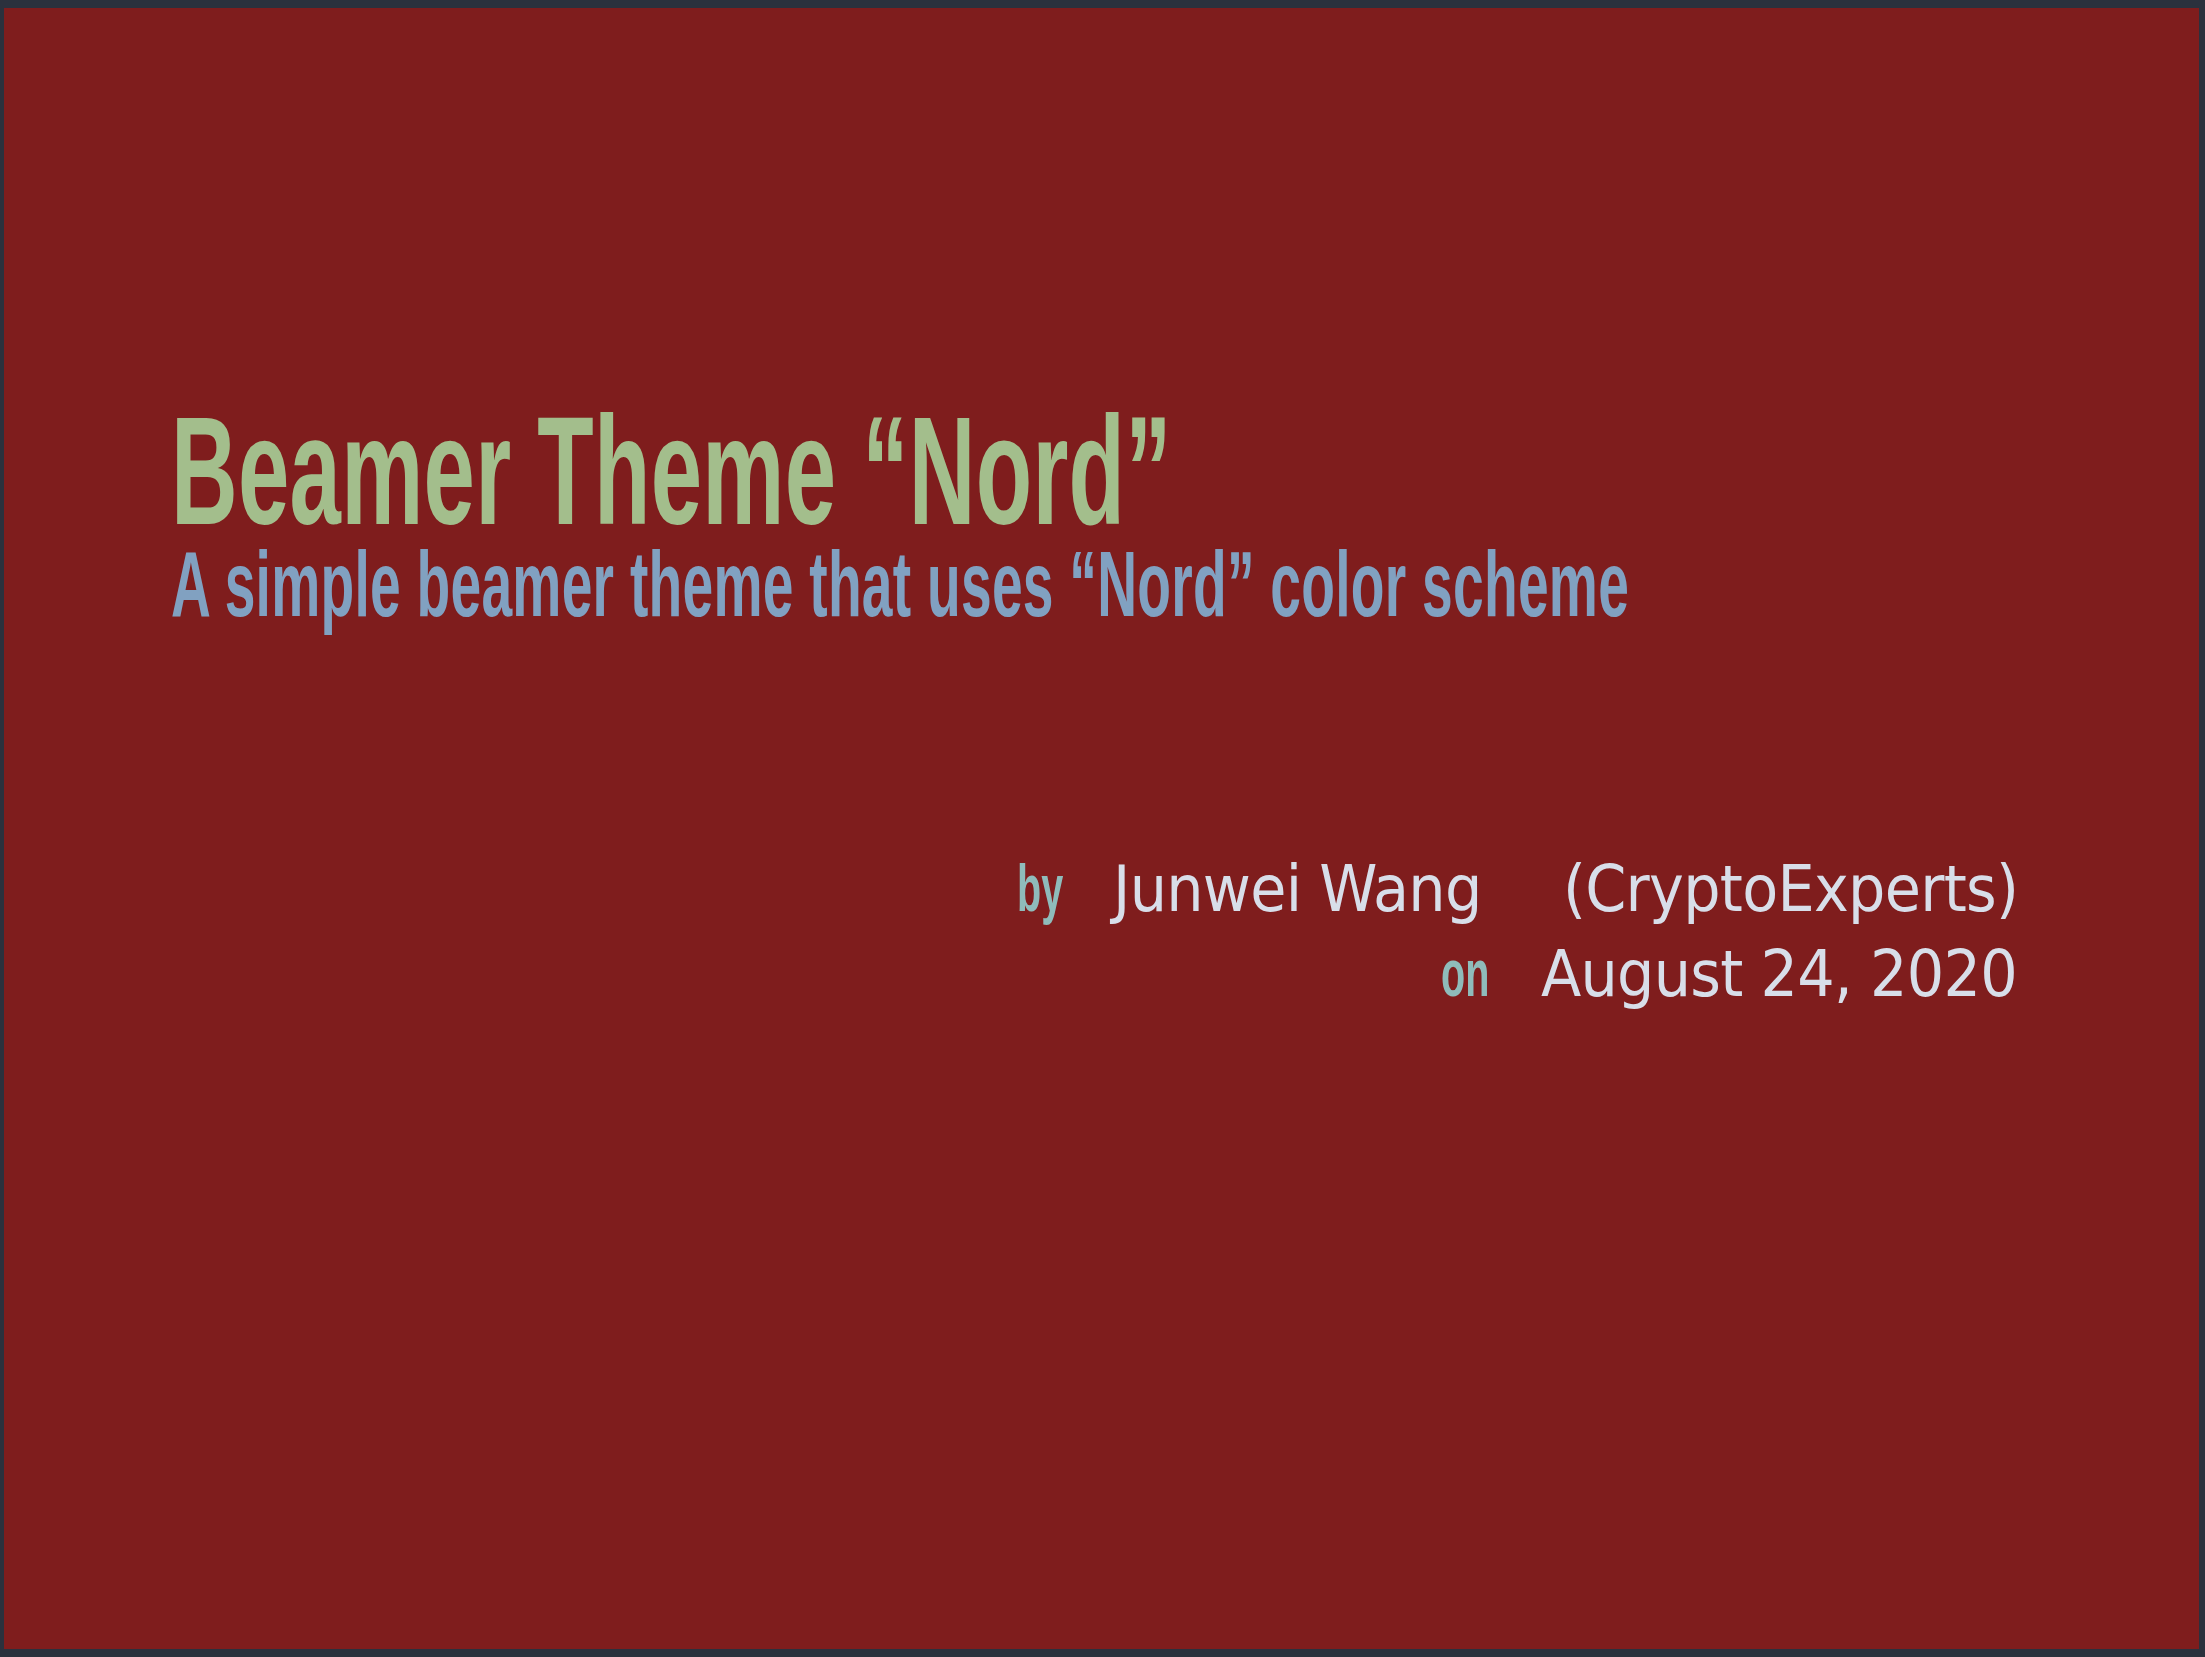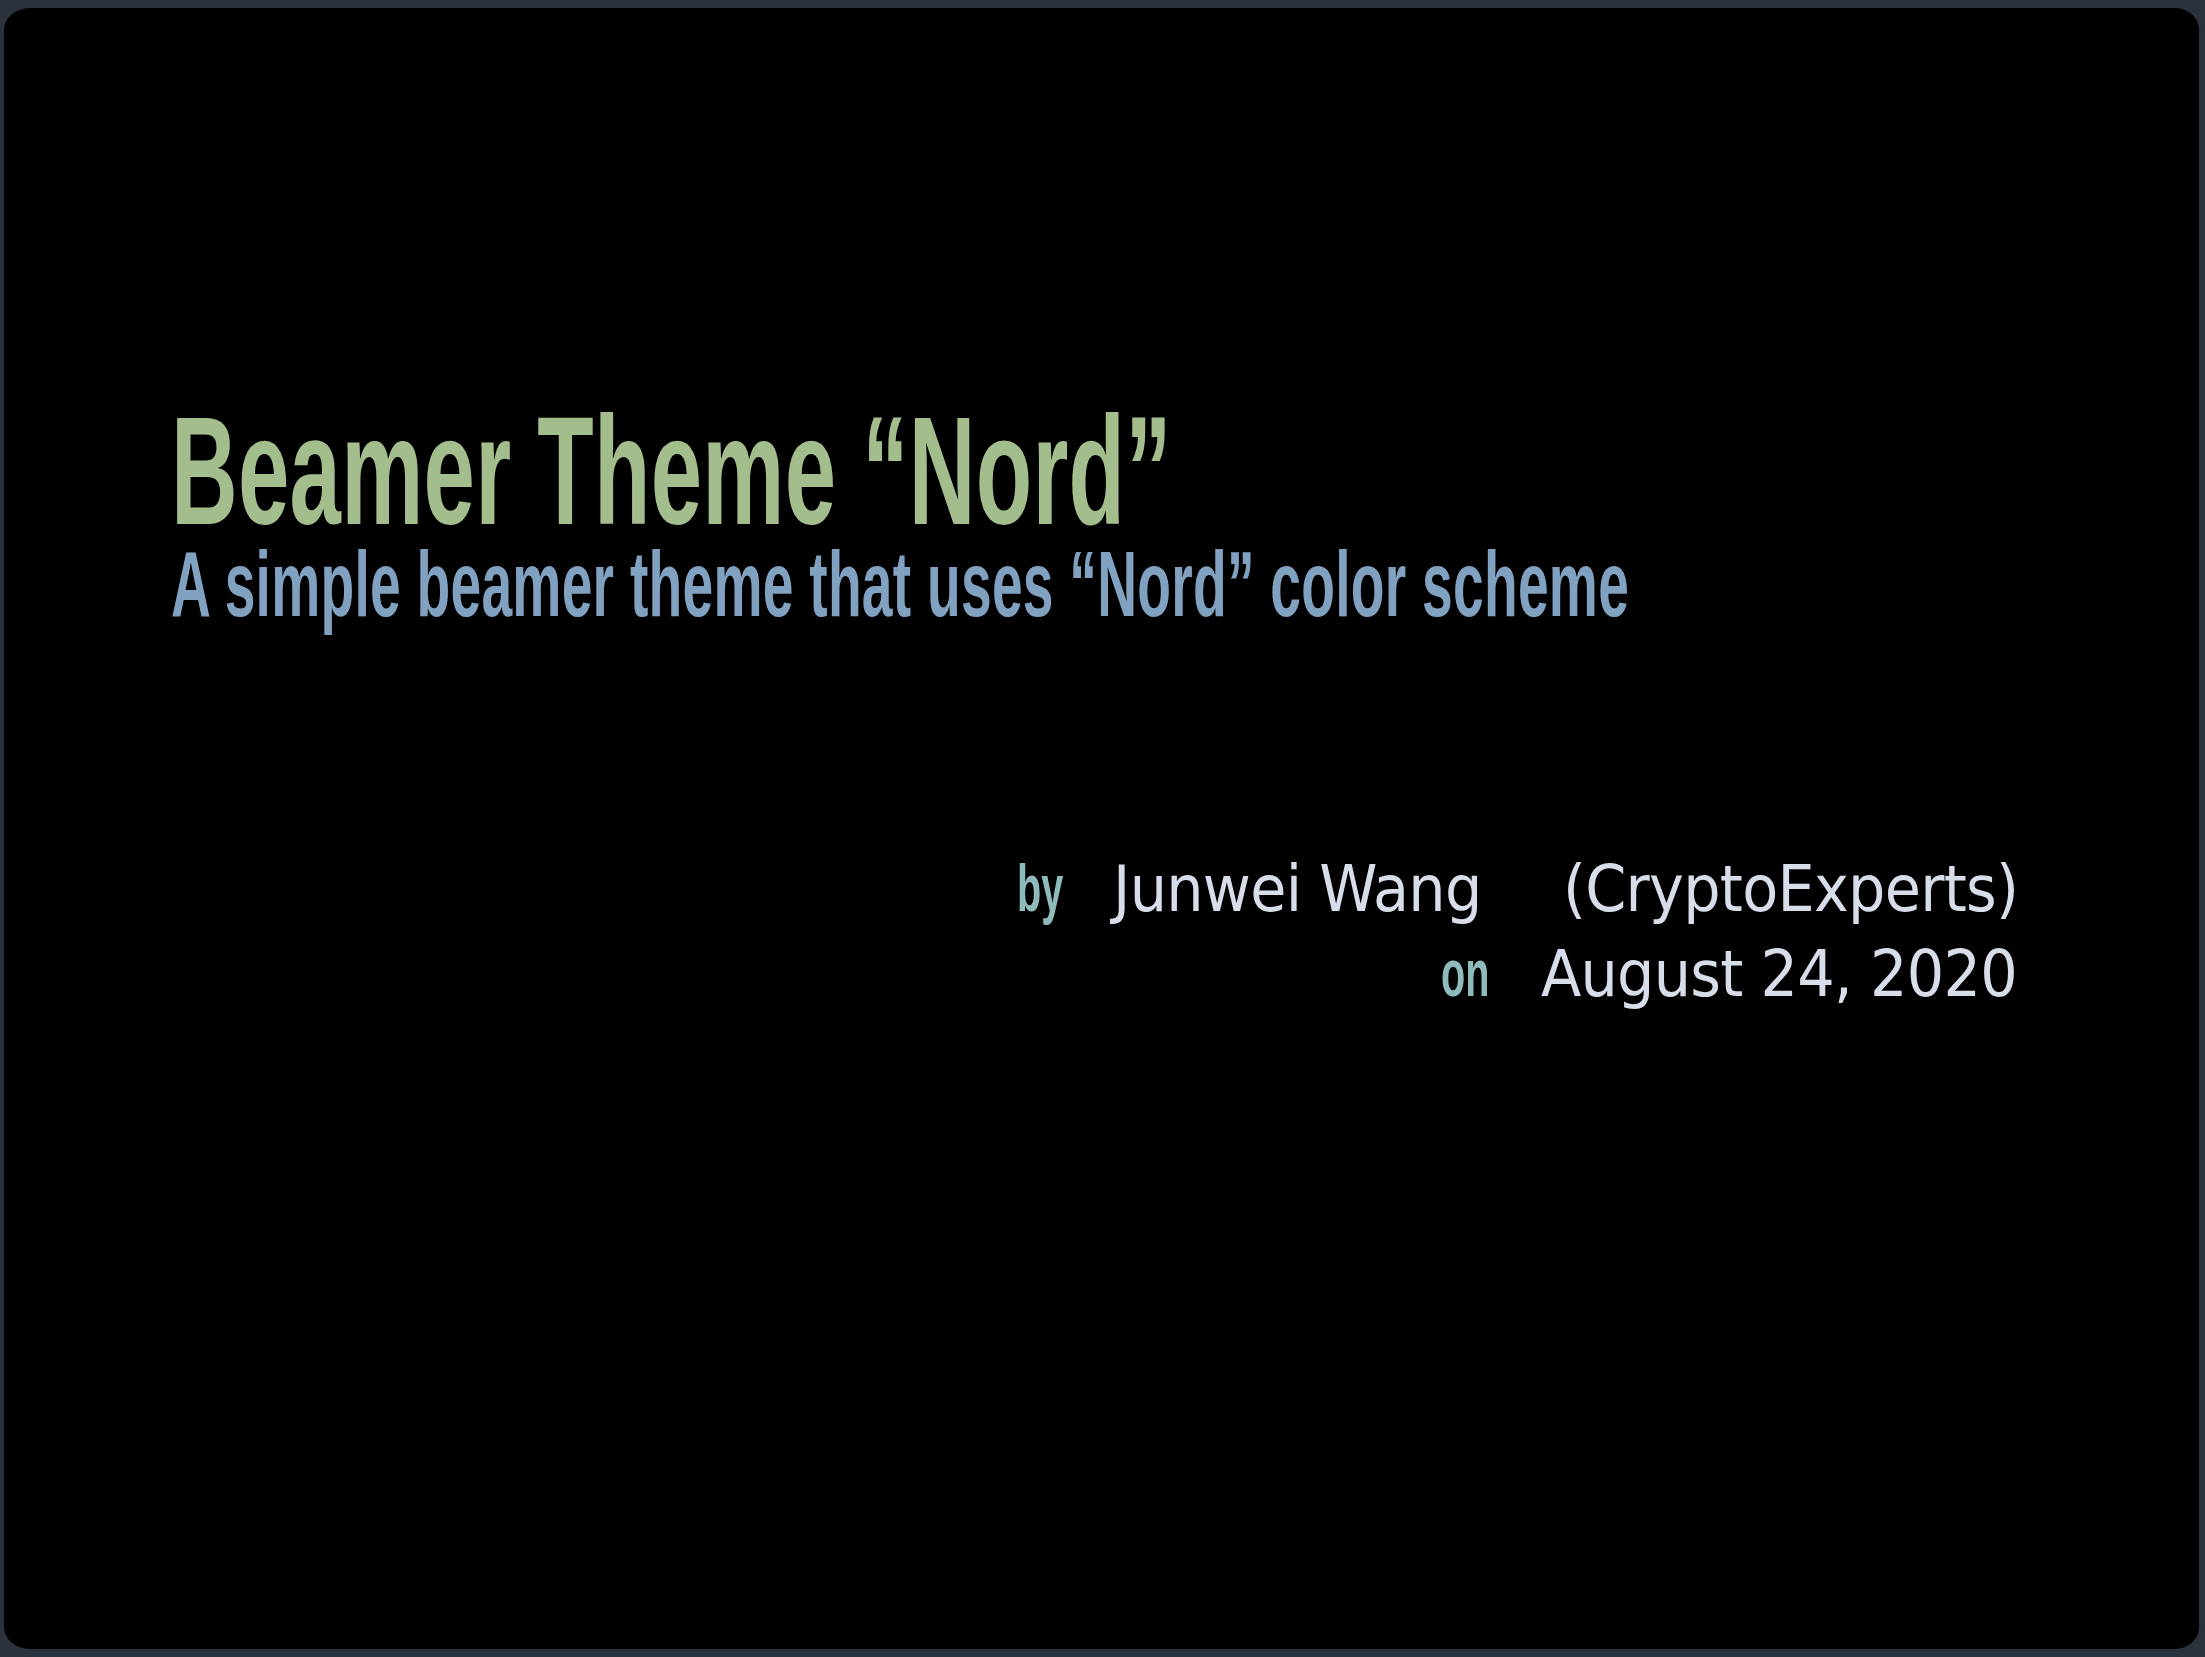--- a/index.html
+++ b/index.html
@@ -106,21 +106,21 @@
     transform-origin: 0 50%;
     vertical-align: baseline;
     letter-spacing: -0.8px;
   }
 
   .quad { display: inline-block; width: 41px; }
 </style>
 </head>
 <body>
 
-<div id="slide" style="background: #000000; border-color: rgb(43, 49, 61); border-radius: 30px;">
+<div id="slide" style="background: #7f1d1d; border-color: rgb(43, 49, 61);">
 
   <div id="titleblock">
 
     <div id="title-line">
       <span id="doc-title" class="cond" style="color: rgb(163, 190, 140);">Beamer Theme “Nord”</span>
     </div>
 
     <div id="subtitle-line">
       <span id="doc-subtitle" class="cond" style="color: rgb(129, 161, 193);">A simple beamer theme that uses “Nord” color scheme</span>
     </div>

